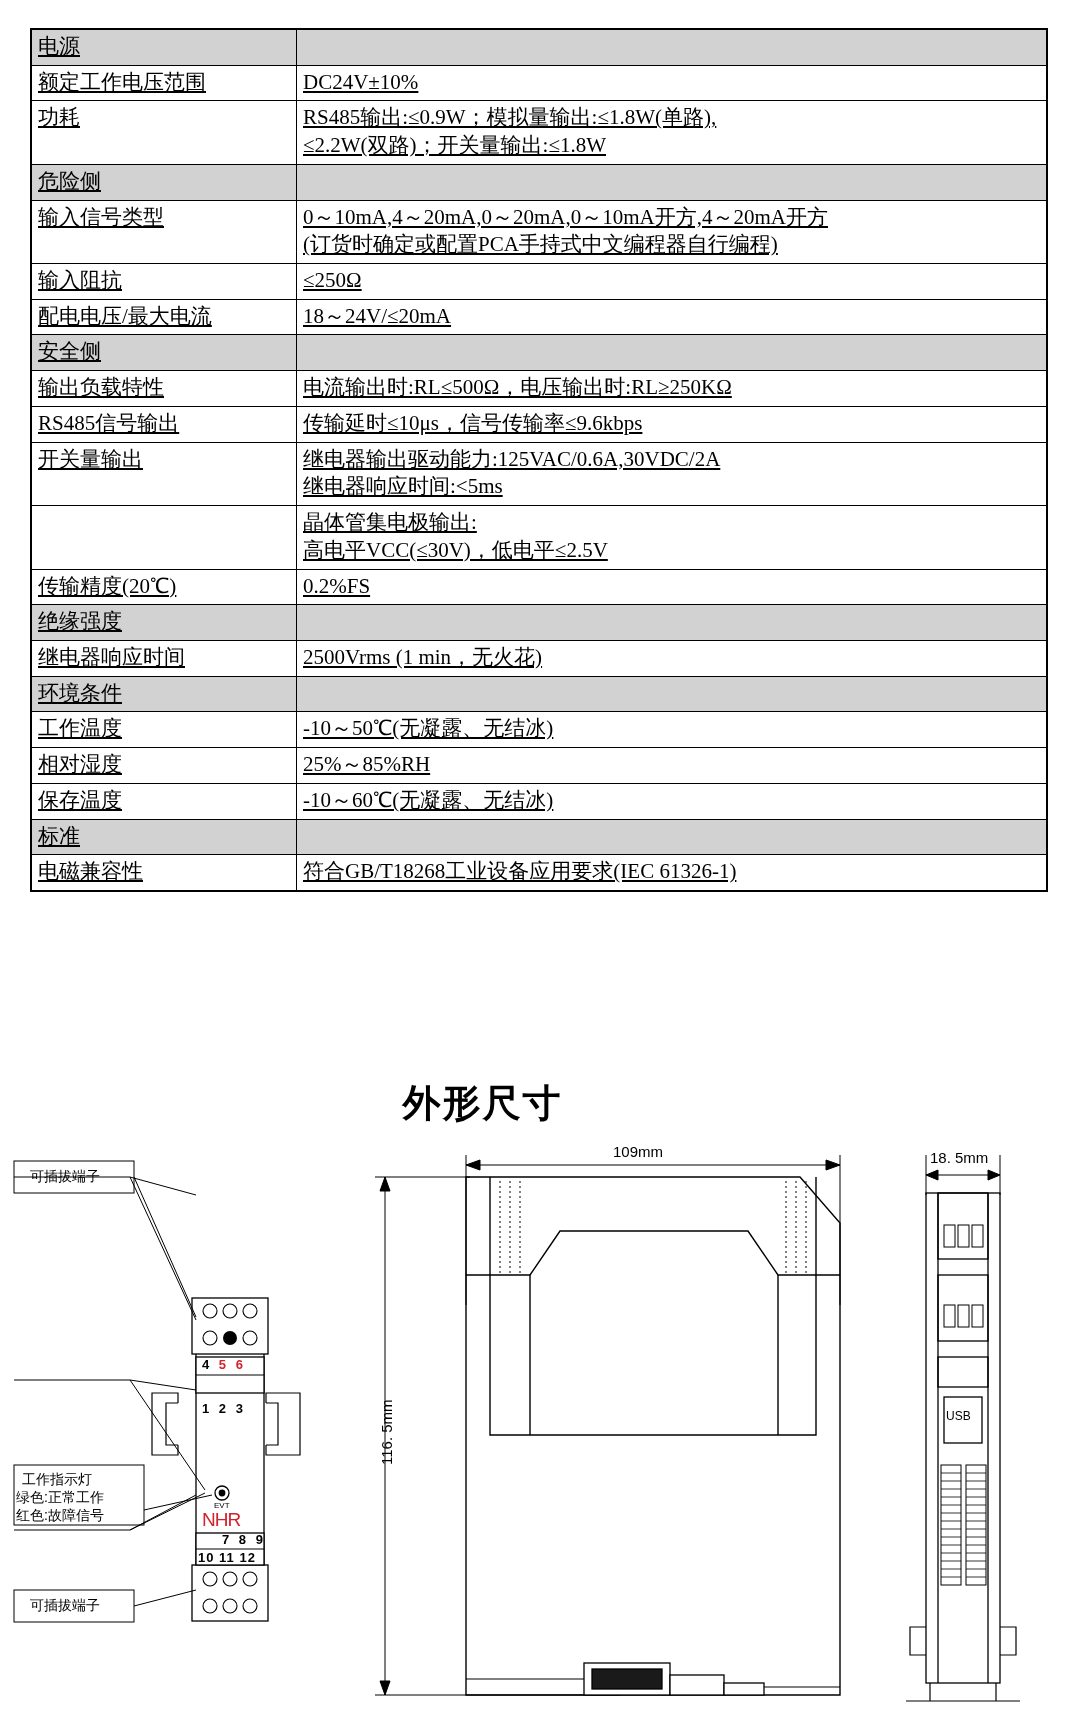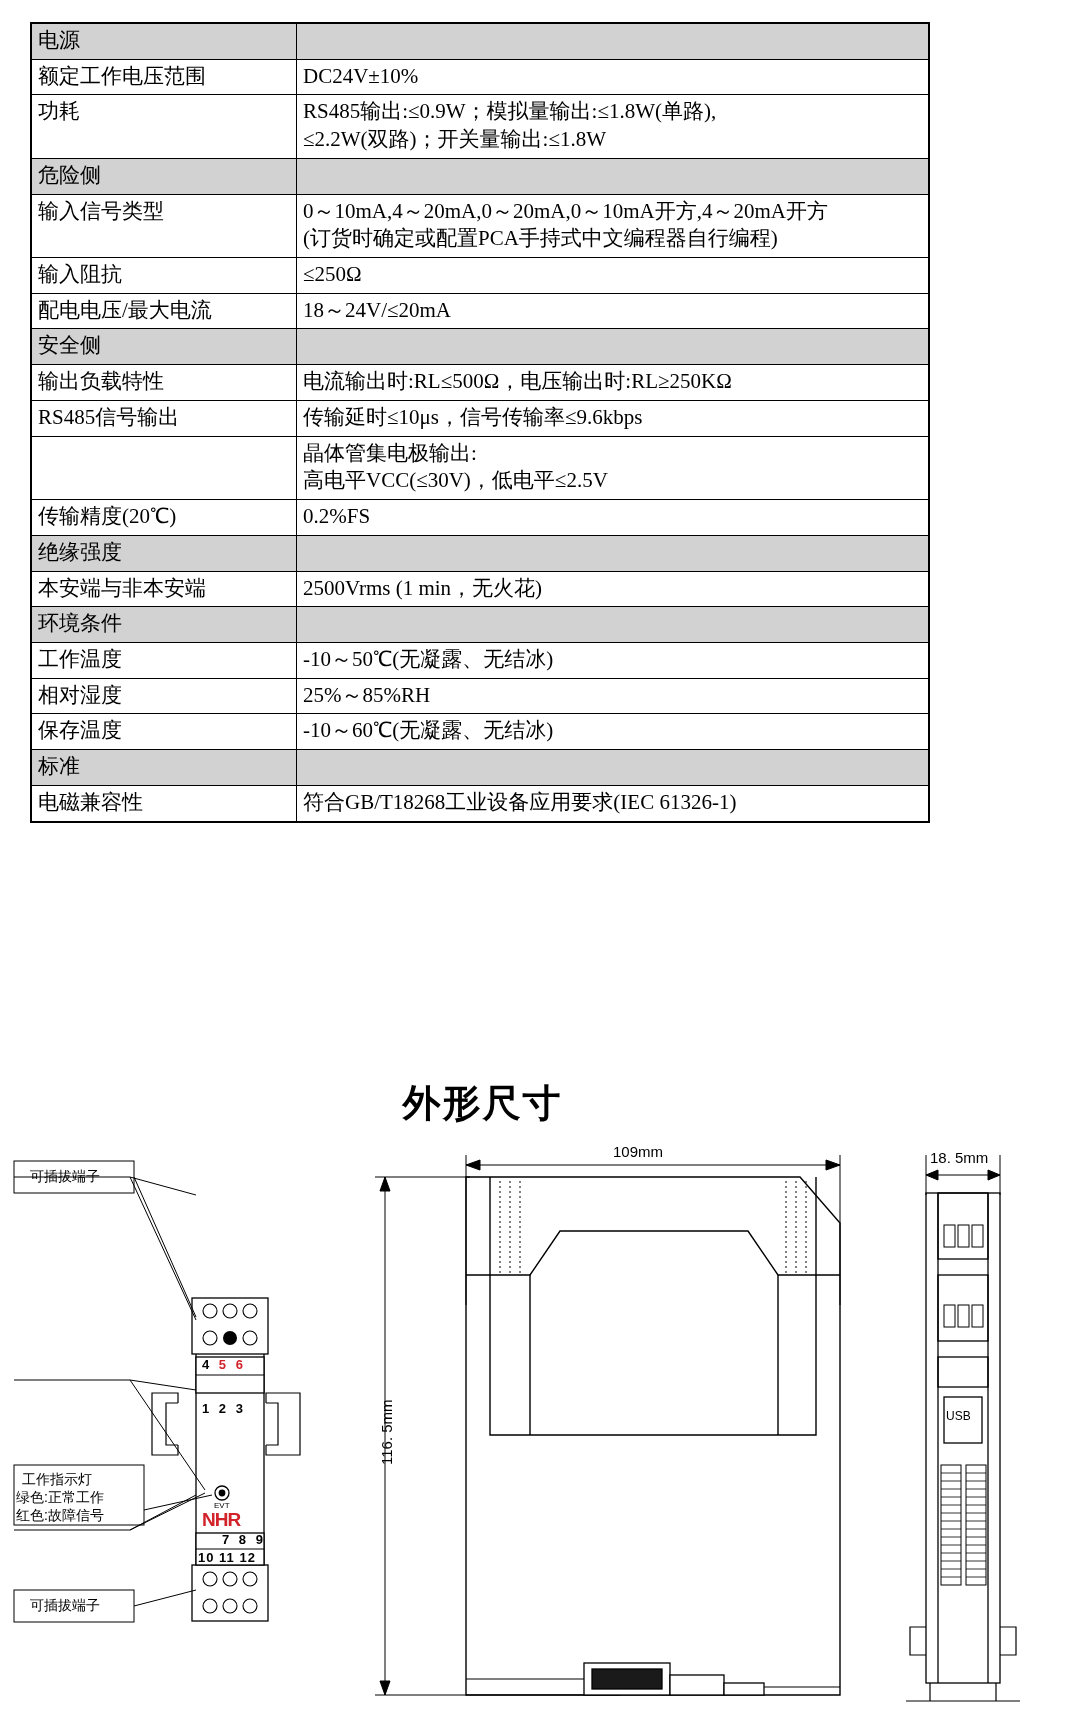--- a/index.html
+++ b/index.html
@@ -12,22 +12,23 @@
     height: 1715px;
     position: relative;
     font-family: "Liberation Serif", serif;
     color: #000;
   }
 
   
   .spec-wrap {
     position: absolute;
     left: 30px;
-    top: 22px;
-    width: 900px;
+    top: 28px;
+    width: 1018px;
+    text-decoration: underline;
   }
   table.spec {
     border-collapse: collapse;
     width: 100%;
     table-layout: fixed;
     border: 2px solid #000;
   }
   table.spec td {
     border: 1px solid #000;
     padding: 3px 6px 4px 6px;
@@ -71,21 +72,21 @@
     position: absolute;
     font-family: "Liberation Sans", sans-serif;
     font-size: 14px;
     white-space: nowrap;
   }
   .cap.small { font-size: 14px; }
 
   .nhr {
     position: absolute;
     font-family: "Liberation Sans", sans-serif;
-    font-weight: bold;
+    font-weight: normal;
     font-size: 19px;
     color: #d2232a;
     letter-spacing: -1px;
   }
   .termnum {
     position: absolute;
     font-family: "Liberation Sans", sans-serif;
     font-size: 13px;
     font-weight: bold;
     letter-spacing: 3px;
@@ -153,33 +154,37 @@
         </tr>
         <tr>
           <td class="label">输出负载特性</td>
           <td class="">电流输出时:RL≤500Ω，电压输出时:RL≥250KΩ</td>
         </tr>
         <tr>
           <td class="label">RS485信号输出</td>
           <td class="">传输延时≤10μs，信号传输率≤9.6kbps</td>
         </tr>
         <tr>
+          <td class="label">开关量输出</td>
+          <td class="">继电器输出驱动能力:125VAC/0.6A,30VDC/2A<br>继电器响应时间:&lt;5ms</td>
+        </tr>
+        <tr>
           <td class="label"></td>
           <td class="">晶体管集电极输出:<br>高电平VCC(≤30V)，低电平≤2.5V</td>
         </tr>
         <tr>
           <td class="label">传输精度(20℃)</td>
           <td class="">0.2%FS</td>
         </tr>
         <tr>
           <td class="label section">绝缘强度</td>
           <td class="section-empty"></td>
         </tr>
         <tr>
-          <td class="label">本安端与非本安端</td>
+          <td class="label">继电器响应时间</td>
           <td class="">2500Vrms (1 min，无火花)</td>
         </tr>
         <tr>
           <td class="label section">环境条件</td>
           <td class="section-empty"></td>
         </tr>
         <tr>
           <td class="label">工作温度</td>
           <td class="">-10～50℃(无凝露、无结冰)</td>
         </tr>

